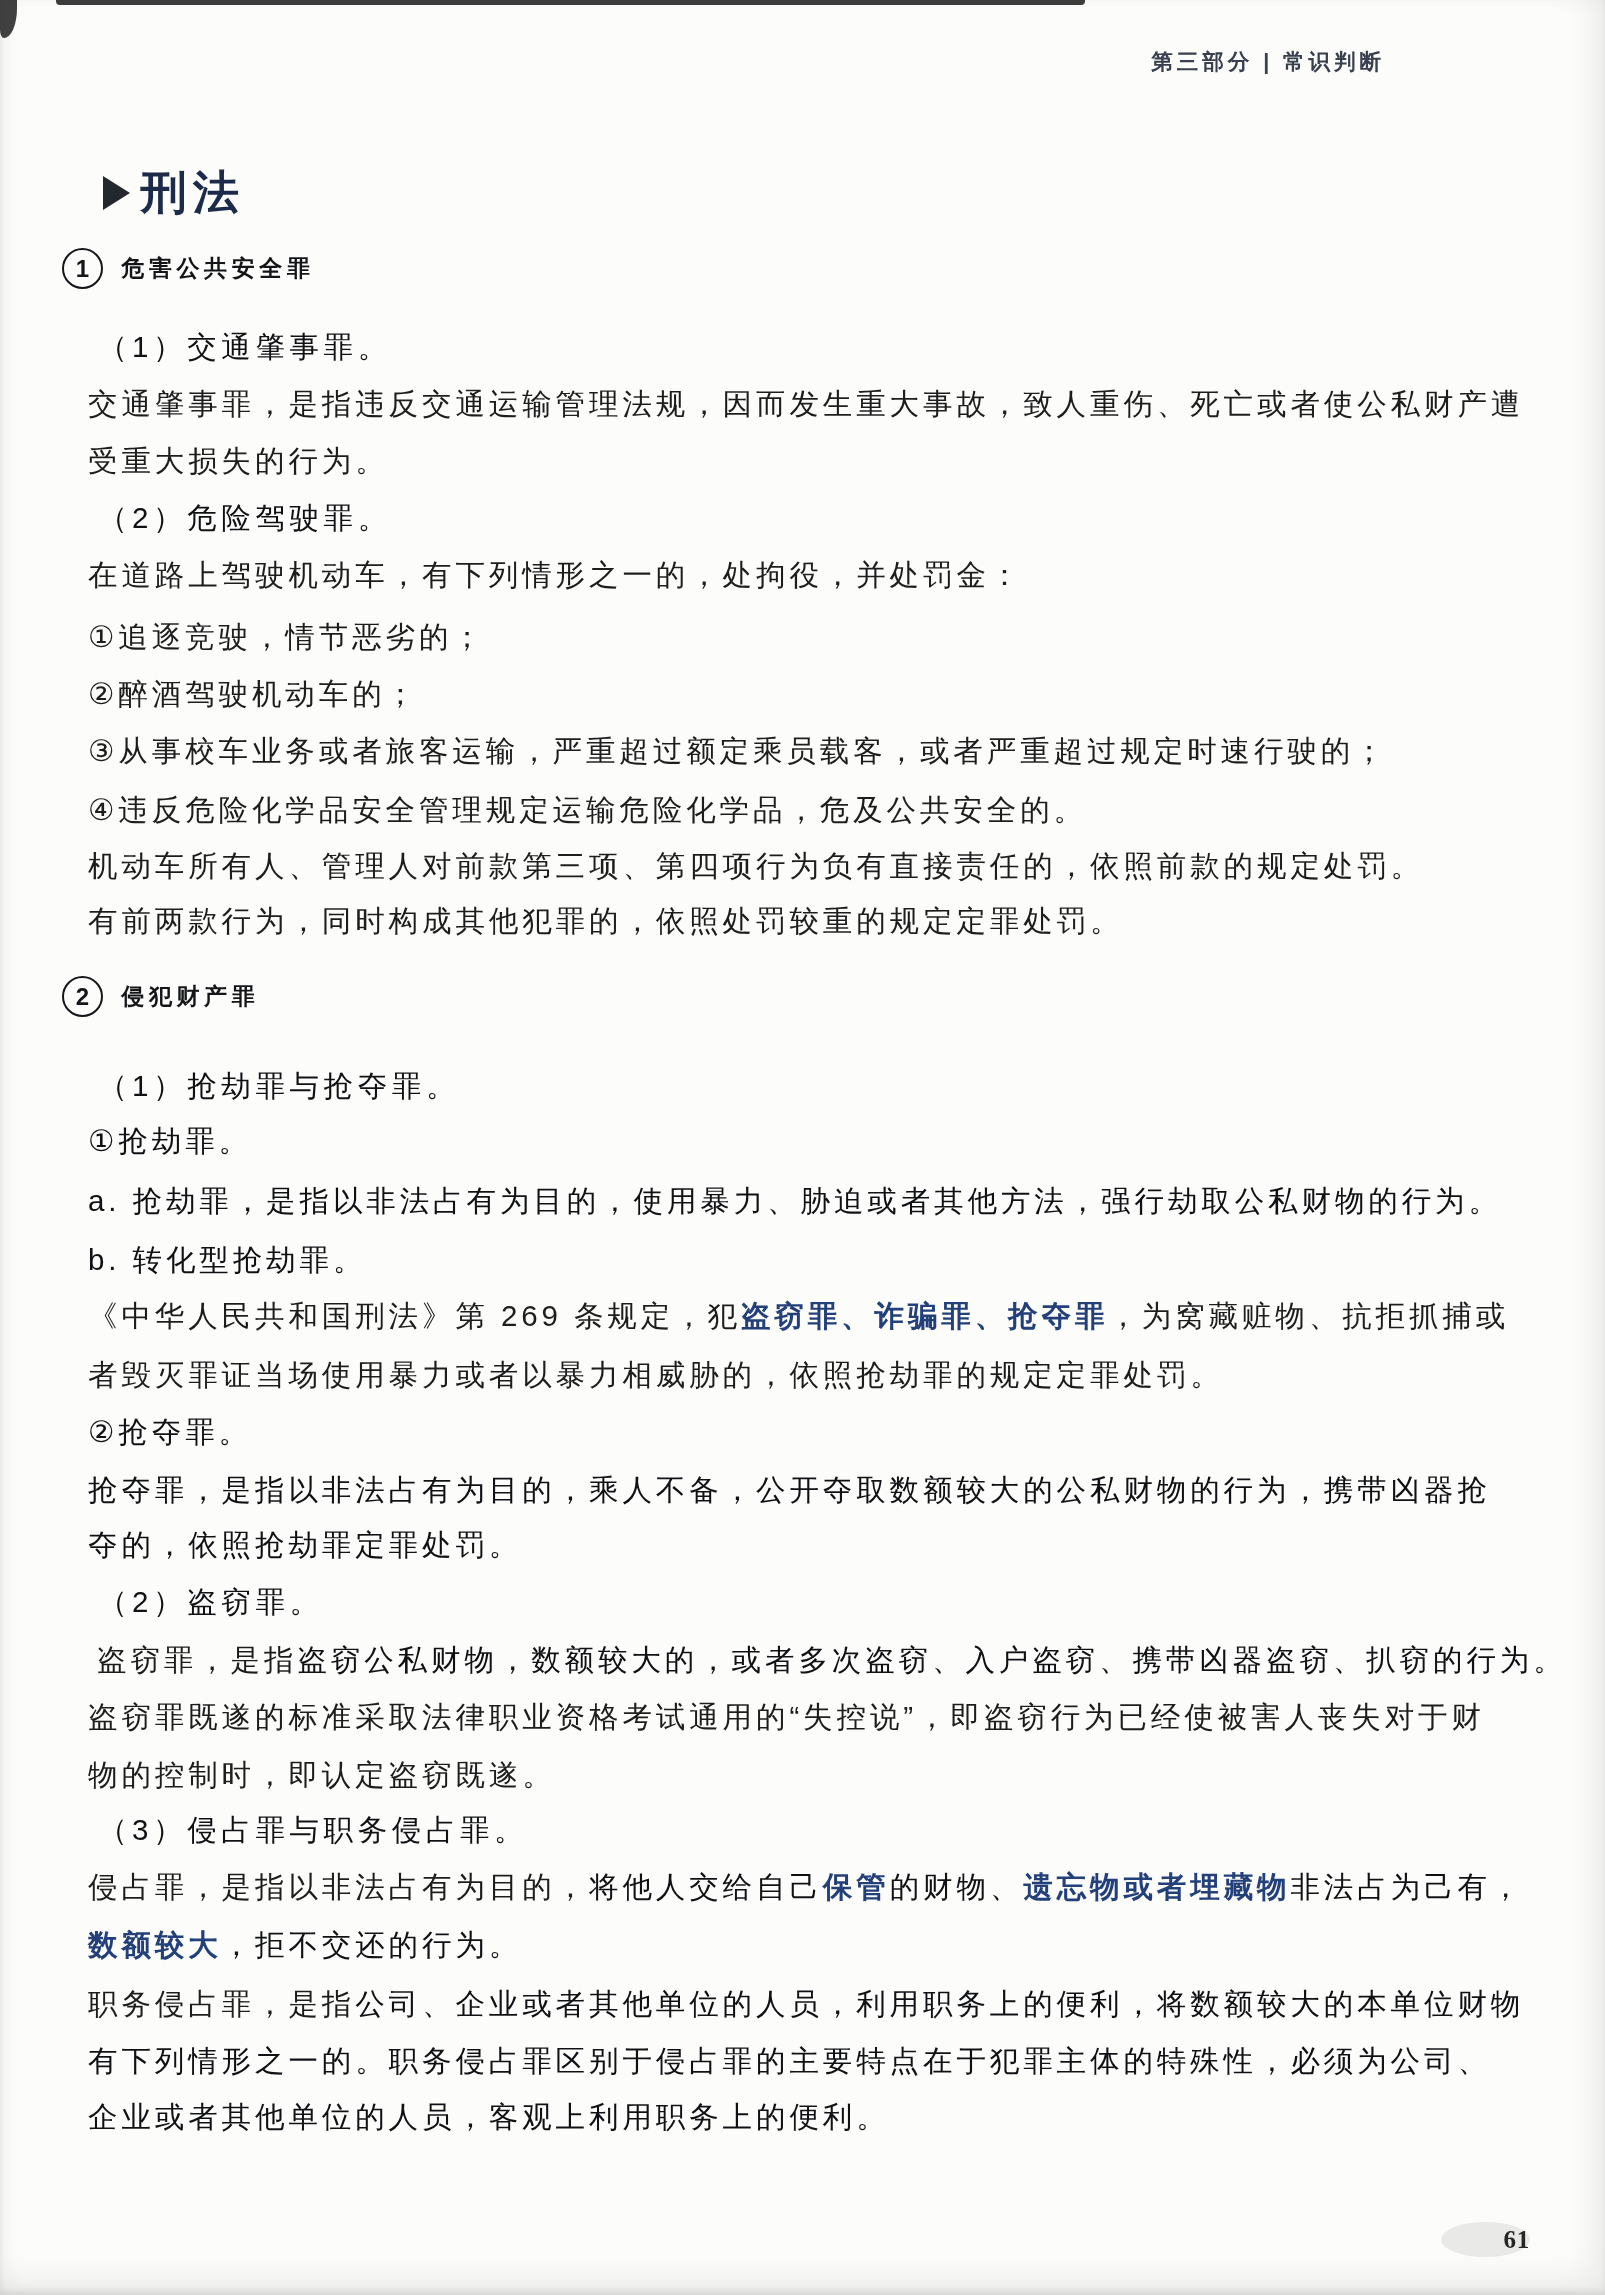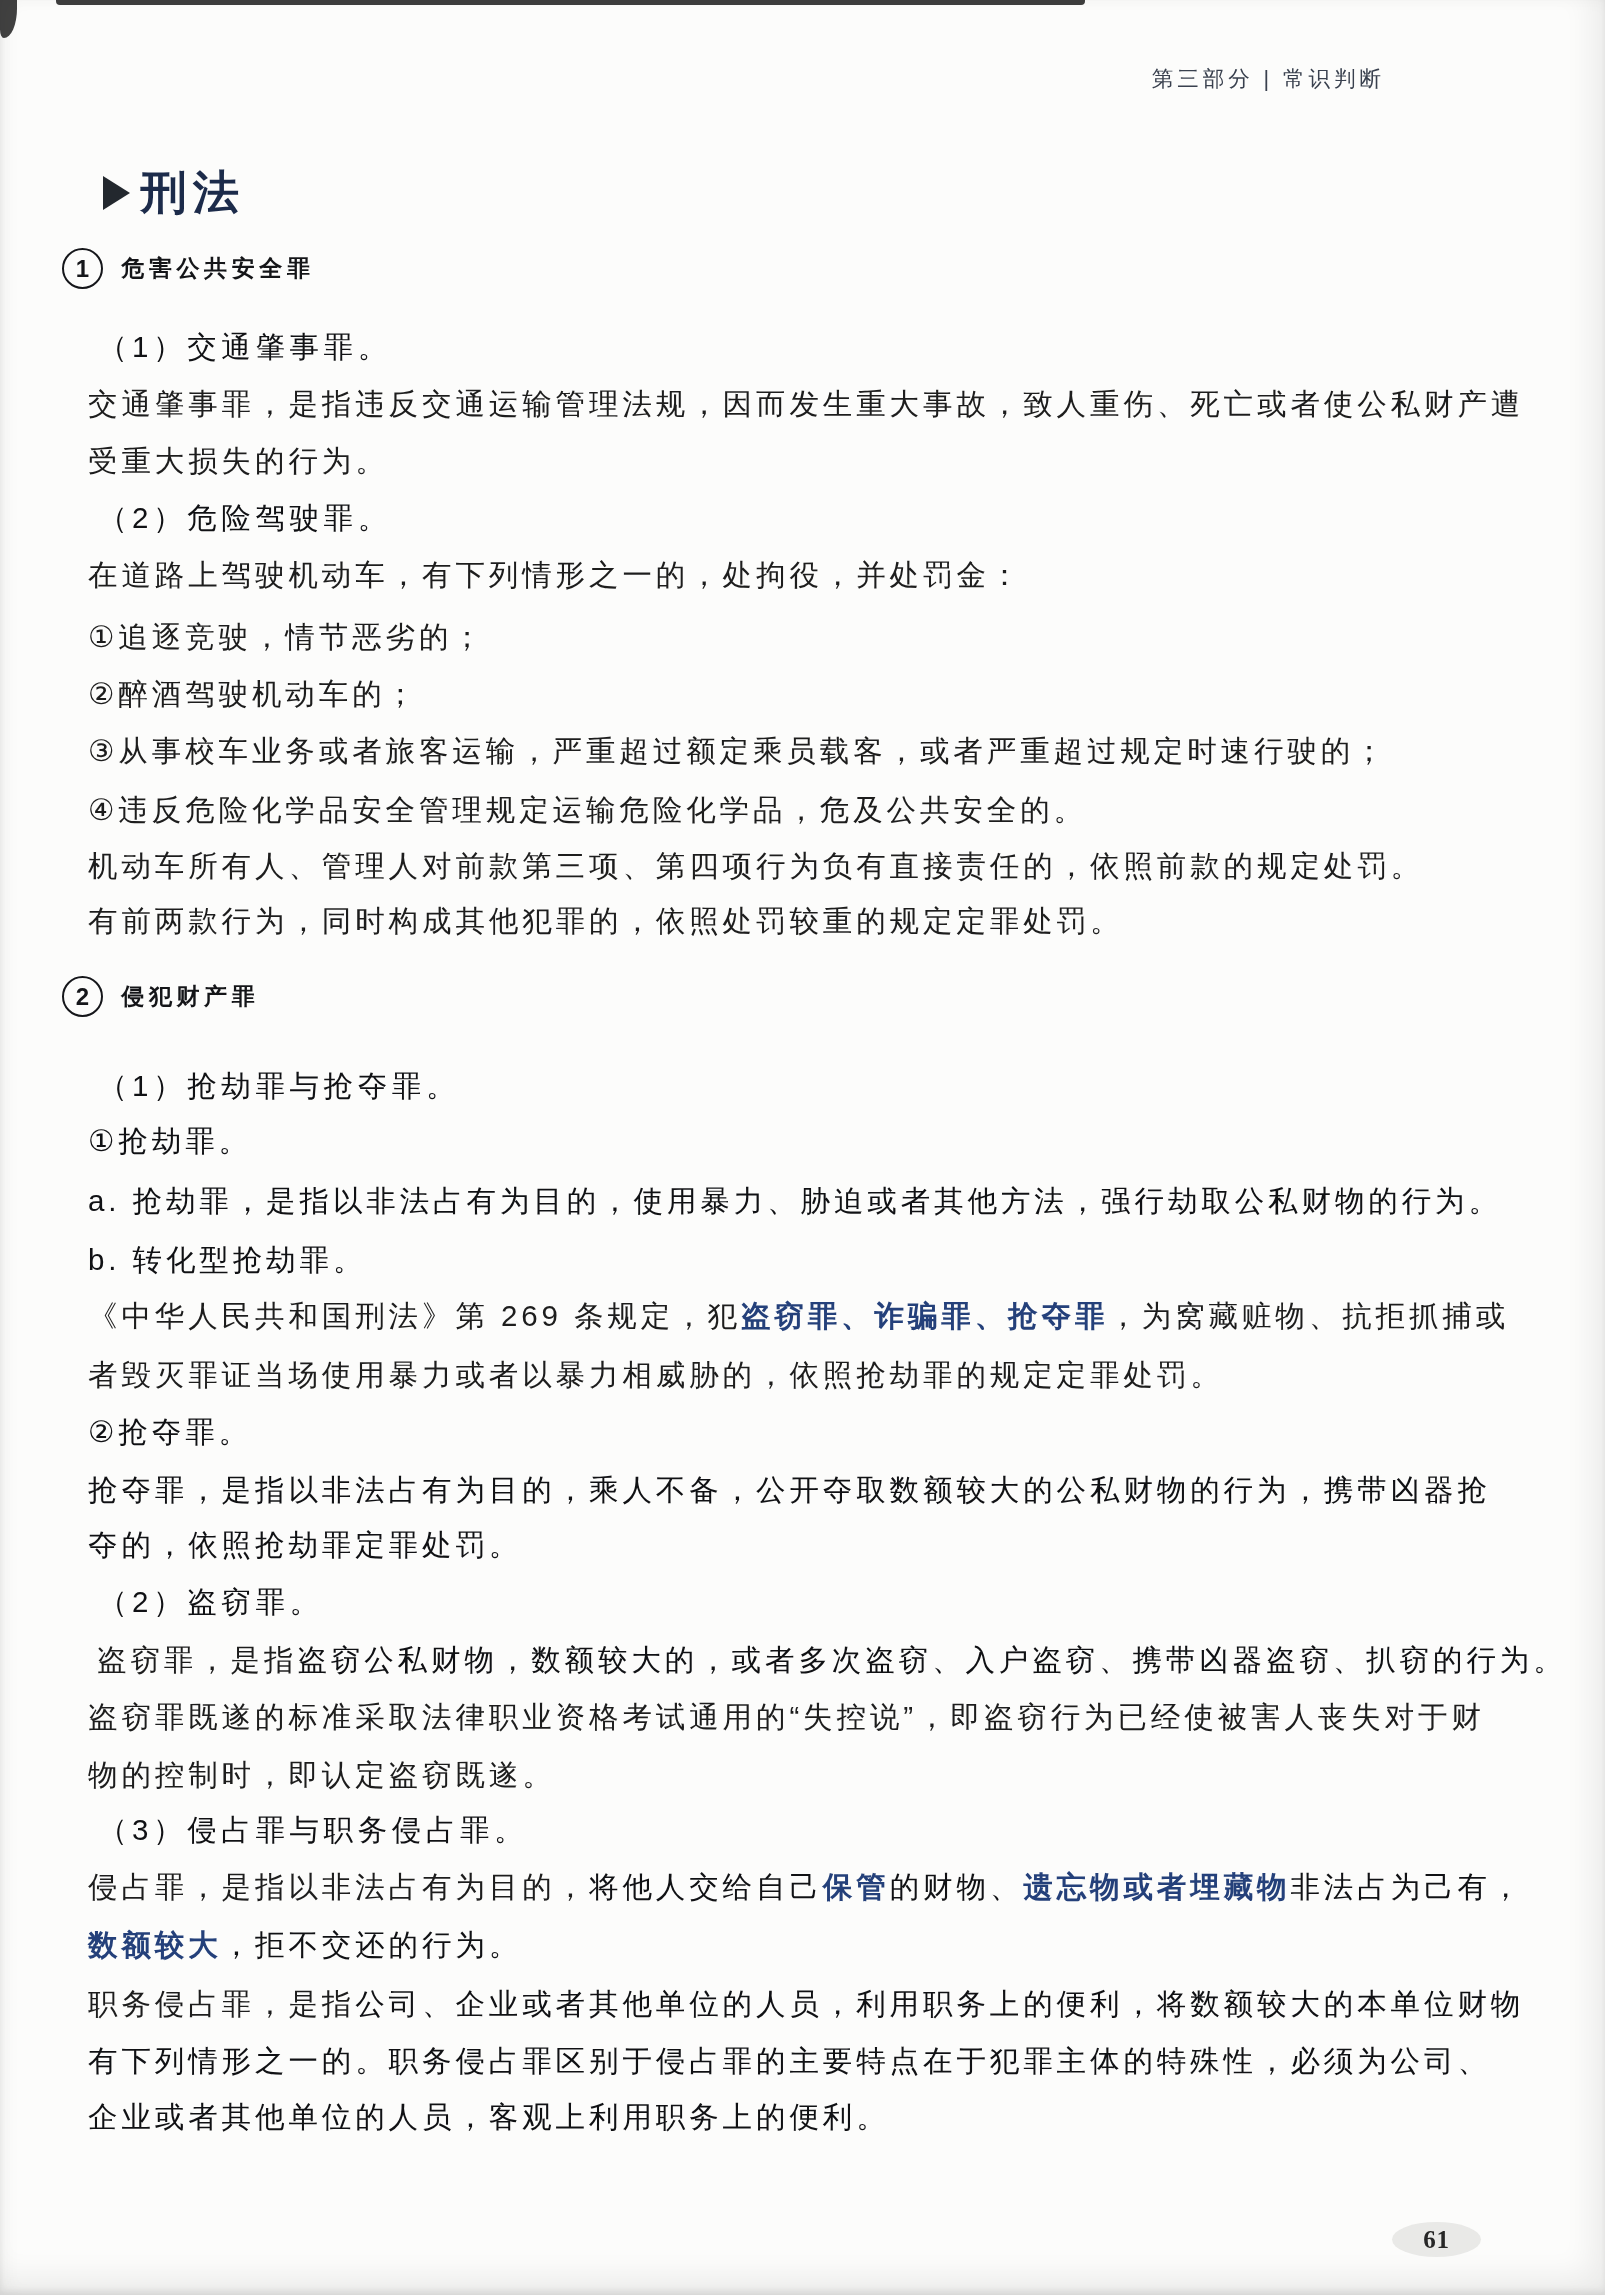--- a/index.html
+++ b/index.html
@@ -9,36 +9,36 @@
   html,body{margin:0;padding:0;background:#d8d8d8;}
   .page{
     position:relative; width:1606px; height:2295px; background:var(--page-bg);
     font-family:"Liberation Sans","DejaVu Sans",sans-serif; overflow:hidden;
     box-shadow: inset -13px -17px 30px rgba(0,0,0,.07), inset 6.6px 0 17px rgba(0,0,0,.035), inset 0 -3.9px 6.6px rgba(0,0,0,.08);
   }
   
   .top-streak{position:absolute;top:0;left:56px;width:1029px;height:4.6px;background:#1b1b1b;border-radius:0 0 3.9px 3.9px;opacity:.85;}
   .corner-blob{position:absolute;top:0;left:0;width:17px;height:38px;background:#2b2b2b;border-radius:0 0 85% 25%;opacity:.9;}
   
-  .header{position:absolute;top:64px;right:221px;font-size:21.6px;font-weight:normal;color:var(--header);letter-spacing:3.9px;white-space:nowrap;}
+  .header{position:absolute;top:47px;right:221px;font-size:21.6px;font-weight:bold;color:var(--header);letter-spacing:3.9px;white-space:nowrap;}
   
   .doc-title{position:absolute;top:162px;left:103px;display:flex;align-items:center;}
   .tri{width:0;height:0;border-top:17.7px solid transparent;border-bottom:17.7px solid transparent;border-left:27.5px solid #23282e;margin-right:10.5px;}
   .doc-title-text{font-size:46px;font-weight:bold;color:var(--title);letter-spacing:6.6px;}
   
   .block{position:absolute;left:88px;white-space:nowrap;font-size:29.5px;letter-spacing:3.9px;color:var(--body);}
   .section-heading{left:62px;display:flex;align-items:center;gap:18.3px;}
   .circle-num{flex:0 0 auto;width:37px;height:37px;border:2.6px solid #15161a;border-radius:50%;display:flex;align-items:center;justify-content:center;font-size:24px;font-weight:bold;color:#15161a;letter-spacing:0;}
   .section-title{font-size:23px;font-weight:bold;color:#141518;letter-spacing:4.6px;}
   .sub-heading{left:98px;font-weight:bold;color:var(--body-bold);letter-spacing:4.6px;}
   .seg-r{color:var(--body);font-weight:normal;}
   .seg-b{color:var(--body-bold);font-weight:normal;}
   .seg-bl{color:var(--accent);font-weight:bold;}
   
-  .pagenum-ellipse{position:absolute;left:1392px;top:2222px;width:89px;height:35px;background:var(--badge-bg);border-radius:50%;display:flex;align-items:center;justify-content:center;}
+  .pagenum-ellipse{position:absolute;left:1441px;top:2222px;width:89px;height:35px;background:var(--badge-bg);border-radius:50%;display:flex;align-items:center;justify-content:flex-end;}
   .pagenum{font-family:"Liberation Serif","DejaVu Serif",serif;font-size:25px;font-weight:bold;color:#272727;letter-spacing:0.7px;}
 </style>
 </head>
 <body>
 
 <div class="page">
   <div class="top-streak"></div>
   <div class="corner-blob"></div>
 
   <div class="header">

